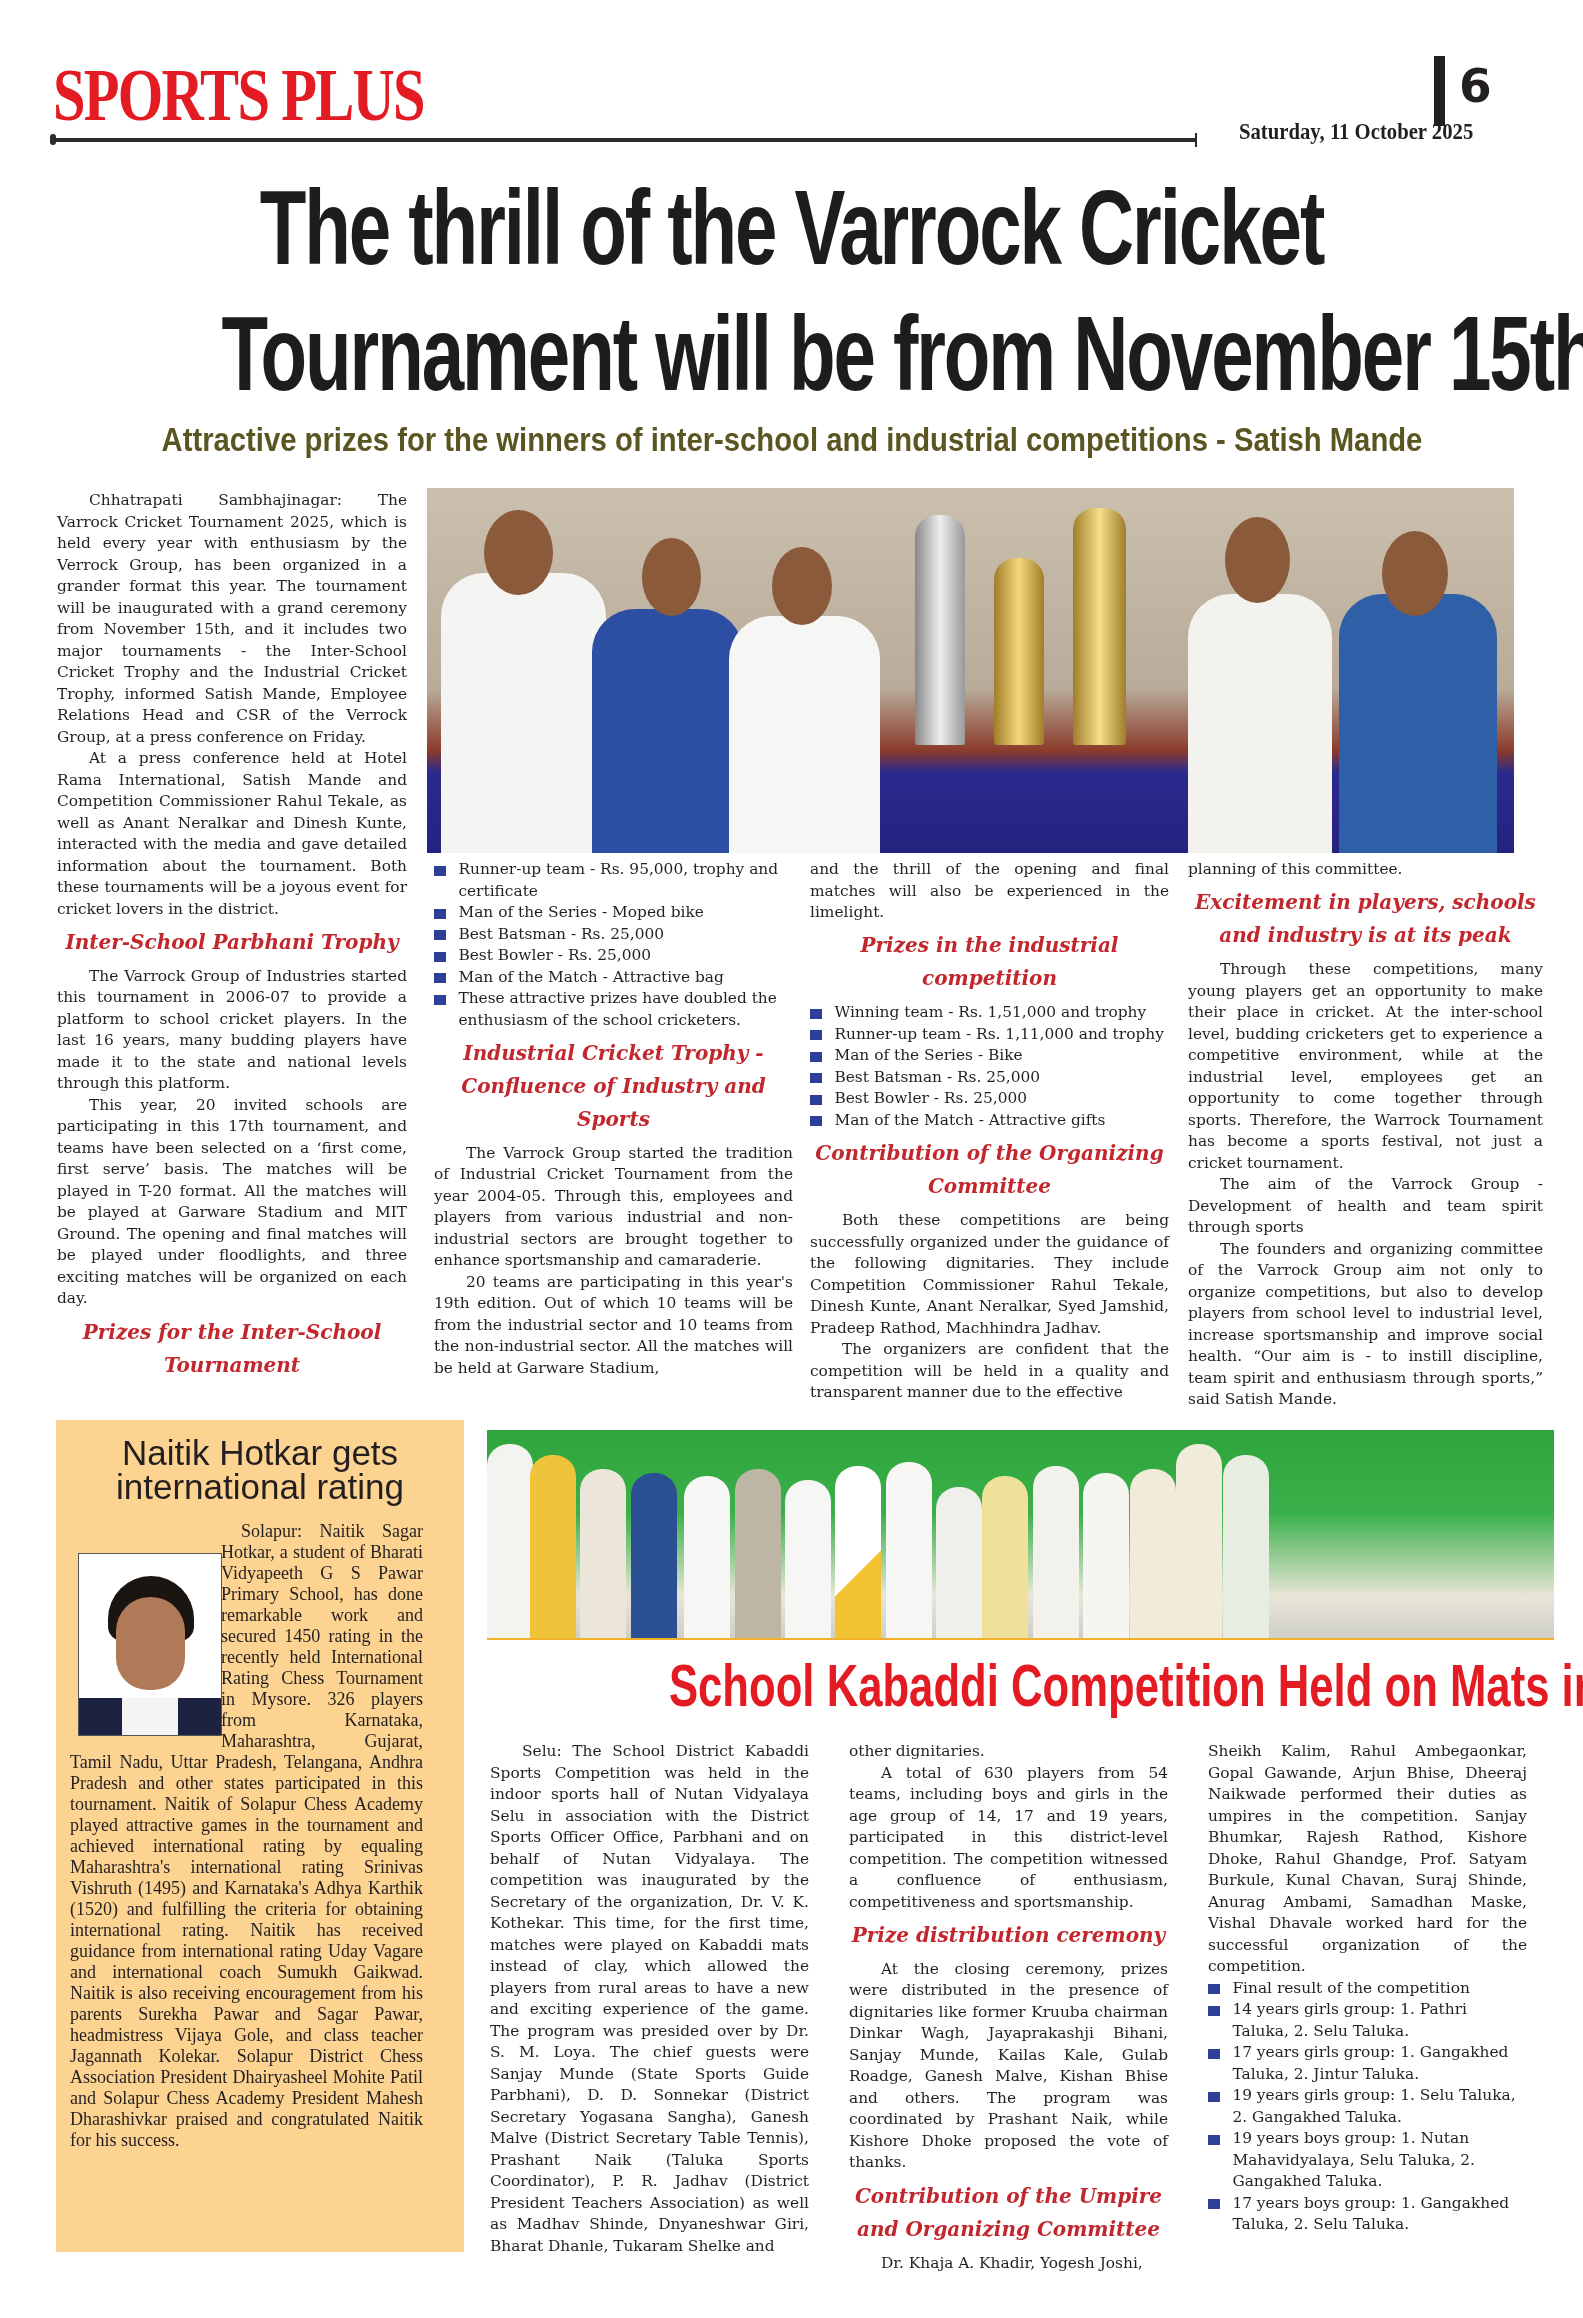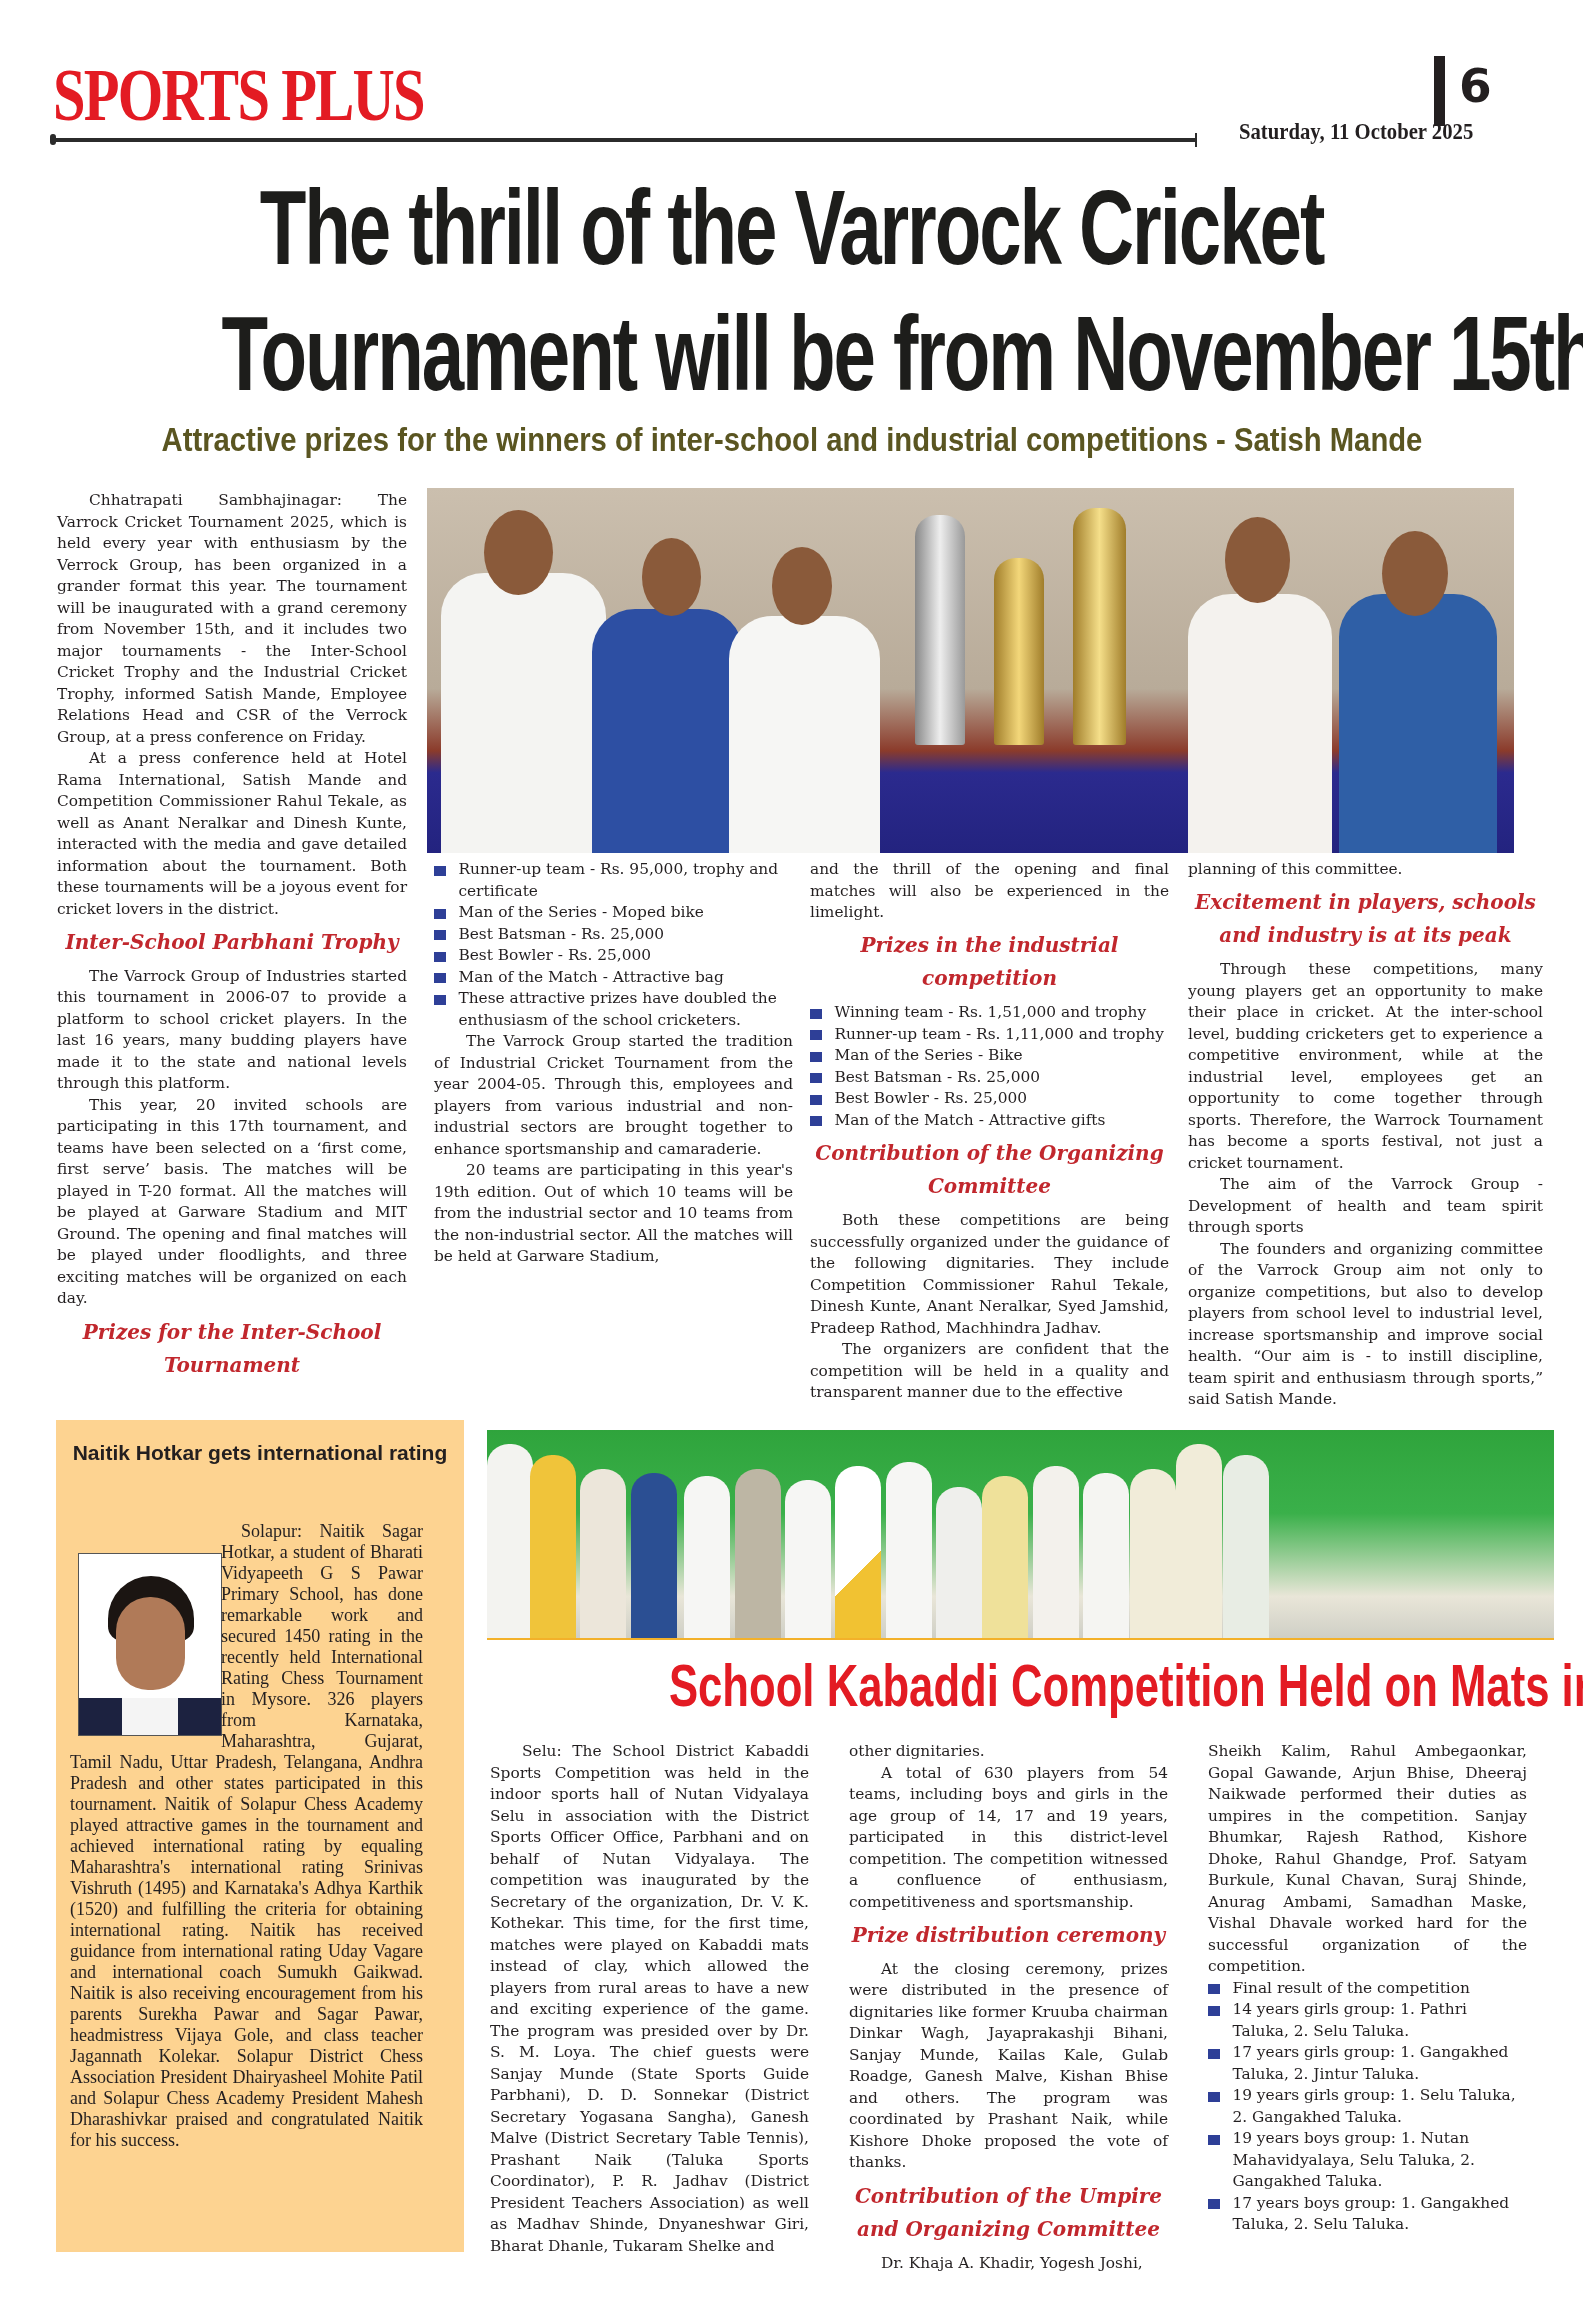--- a/index.html
+++ b/index.html
@@ -34,21 +34,21 @@
   .photo-main { left: 427px; top: 488px; width: 1087px; height: 365px; overflow: hidden; background: linear-gradient(180deg, #cbbfae 0%, #b8ab99 55%, #8b3b2b 72%, #2b2a8e 78%, #23237f 100%); }
   .person { position: absolute; bottom: 0; border-radius: 43px 43px 0 0; }
   .head { position: absolute; border-radius: 50%; background: #8a5a3a; }
   .trophy { position: absolute; bottom: 108px; }
 
   .photo-kab { left: 487px; top: 1430px; width: 1067px; height: 208px; overflow: hidden; background: linear-gradient(180deg, #2fa43c 0%, #3ab04a 40%, #e9e6d8 80%, #cfcfc6 100%); border-bottom: 2.9px solid #f3b12a; }
   .kperson { position: absolute; bottom: 0; width: 46px; border-radius: 21.5px 21.5px 0 0; }
 
   
   .naitik-box { left: 56px; top: 1420px; width: 408px; height: 832px; background: #fdd391; }
-  .naitik-title { position: absolute; left: 0; top: 16px; width: 408px; text-align: center; font-family: "Liberation Sans", sans-serif; font-weight: bold; font-size: 21px; line-height: 34px; color: #231f20; }
+  .naitik-title { position: absolute; left: 0; top: 16px; width: 408px; text-align: center; font-family: "Liberation Sans", sans-serif; font-weight: normal; font-size: 35px; line-height: 34px; color: #231f20; }
   .naitik-photo { position: absolute; left: 21.5px; top: 133px; width: 142px; height: 181px; background: #ffffff; border: 0.7px solid #555; overflow: hidden; }
   .naitik-text { position: absolute; left: 14px; top: 101px; width: 353px; font-family: "Liberation Serif", serif; font-size: 18px; line-height: 21px; text-align: justify; color: #231f20; }
   .naitik-text .float { float: left; width: 151px; height: 215px; }
   .naitik-text p { margin: 0; text-indent: 20px; }
 
   .kab-headline { left: 487px; top: 1657px; width: 1067px; text-align: center; font-family: "Liberation Sans", sans-serif; font-weight: bold; color: #e31b23; font-size: 59px; line-height: 1; white-space: nowrap; }
   .kab-headline span { display: inline-block; transform: scaleX(0.74); transform-origin: center; }
 </style>
 </head>
 <body>
@@ -92,20 +92,21 @@
 
 <div class="col" style="left:434px; top:859px; width:359px;">
   <ul class="bullets">
     <li>Runner-up team - Rs. 95,000, trophy and certificate</li>
     <li>Man of the Series - Moped bike</li>
     <li>Best Batsman - Rs. 25,000</li>
     <li>Best Bowler - Rs. 25,000</li>
     <li>Man of the Match - Attractive bag</li>
     <li>These attractive prizes have doubled the enthusiasm of the school cricketers.</li>
   </ul>
+  <div class="sec-h">Industrial Cricket Trophy - Confluence of Industry and Sports</div>
   <p>The Varrock Group started the tradition of Industrial Cricket Tournament from the year 2004-05. Through this, employees and players from various industrial and non-industrial sectors are brought together to enhance sportsmanship and camaraderie.</p>
   <p>20 teams are participating in this year's 19th edition. Out of which 10 teams will be from the industrial sector and 10 teams from the non-industrial sector. All the matches will be held at Garware Stadium,</p>
 </div>
 
 <div class="col" style="left:810px; top:859px; width:359px;">
   <p class="noind">and the thrill of the opening and final matches will also be experienced in the limelight.</p>
   <div class="sec-h">Prizes in the industrial competition</div>
   <ul class="bullets">
     <li>Winning team - Rs. 1,51,000 and trophy</li>
     <li>Runner-up team - Rs. 1,11,000 and trophy</li>

